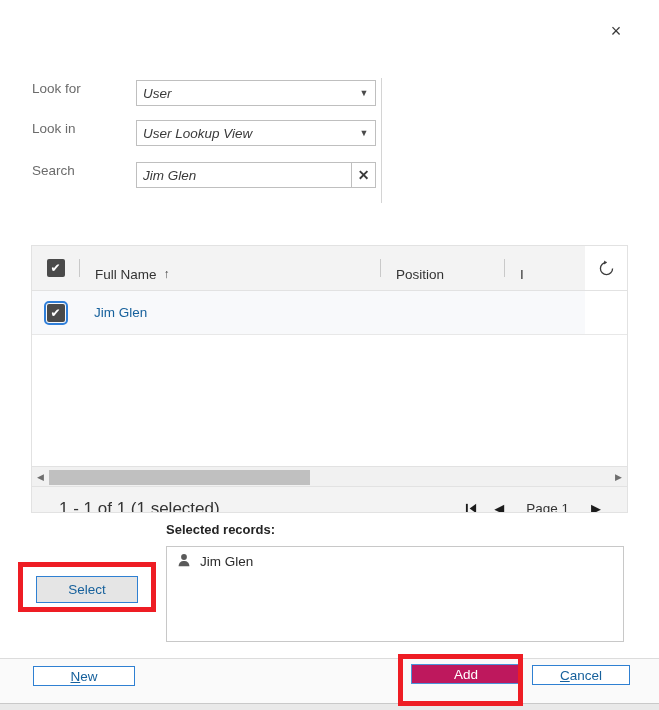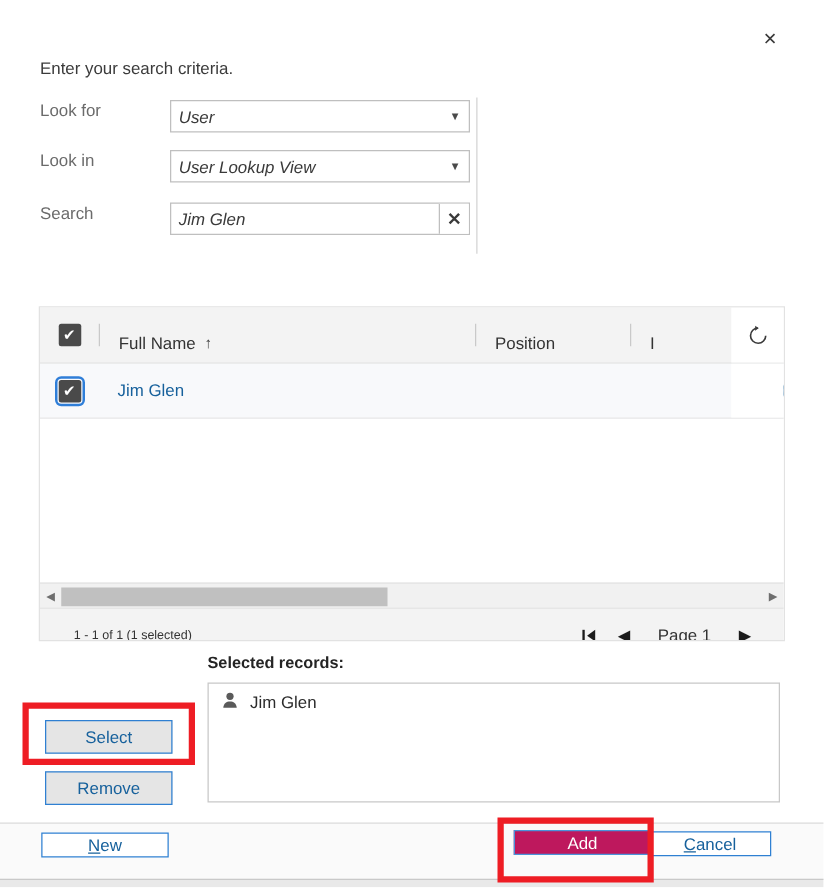--- a/index.html
+++ b/index.html
@@ -149,21 +149,21 @@
     width: 261px; height: 15px; background: #c0c0c0; cursor: pointer;
   }
 
   
   .pager {
     position: relative; height: 44px; background: #f3f3f3;
     border-top: 1px solid #e2e2e2;
     display: flex; align-items: center;
   }
   .pager-count {
-    position: absolute; left: 27px; font-size: 10px; color: #333;
+    position: absolute; left: 27px; font-size: 17px; color: #333;
     white-space: nowrap;
   }
   .pager-nav {
     position: absolute; right: 20px;
     display: flex; align-items: center; gap: 6px;
   }
   .pg-ico {
     width: 22px; height: 24px; display: flex; align-items: center;
     justify-content: center; color: #1b1b1b; font-size: 13px; cursor: pointer;
   }
@@ -209,37 +209,36 @@
   .btn {
     position: absolute; height: 20px;
     font-size: 13.5px; display: flex; align-items: center;
     justify-content: center; cursor: pointer;
     font-family: "Liberation Sans", sans-serif;
   }
   .btn-outline { border: 1px solid #2f80d2; background: #fff; color: #17619c; }
   .btn-primary { border: 1px solid #4a93da; background: #be185d; color: #fff; }
   .btn-new    { left: 33px;  top: 666px; width: 102px; }
   .btn-add    { left: 411px; top: 664px; width: 110px; }
-  .btn-cancel { left: 519px; top: 665px; width: 98px; }
+  .btn-cancel { left: 532px; top: 665px; width: 98px; }
   .u { text-decoration: underline; }
 
   
   .redbox {
     position: absolute; border: 5px solid #ee1d24;
     pointer-events: none; background: transparent;
   }
   .redbox.r-select { left: 18px;  top: 562px; width: 138px; height: 50px; }
   .redbox.r-add    { left: 398px; top: 654px; width: 125px; height: 52px; }
 </style>
 </head>
 <body>
 
 <div id="root">
 
-  <div class="dlg-subtitle">Enter your search criteria.</div>
   <button class="close-btn">×</button>
 
   <div class="form-area">
 
     <div class="form-row r1">
       <div class="form-label">Look for</div>
       <div class="field-shell">
         <div class="field-text">User</div>
         <div class="caret">▼</div>
       </div>
@@ -331,21 +330,20 @@
         <svg width="14" height="14" viewBox="0 0 14 14" aria-hidden="true">
           <circle cx="7" cy="4" r="2.9" fill="#5a5a5a"></circle>
           <path d="M1.6 13.2 C1.9 9.4 4.2 8.1 7 8.1 C9.8 8.1 12.1 9.4 12.4 13.2 Z" fill="#5a5a5a"></path>
         </svg>
       </span>
       <span>Jim Glen</span>
     </div>
   </div>
 
   <div class="side-btn select">Select</div>
-  <div class="side-btn remove">Remove</div>
 
   <div class="footer"></div>
 
   <div class="btn btn-outline btn-new">
     <span><span class="u">N</span><span>ew</span></span>
   </div>
   <div class="btn btn-primary btn-add">Add</div>
   <div class="btn btn-outline btn-cancel">
     <span><span class="u">C</span><span>ancel</span></span>
   </div>

